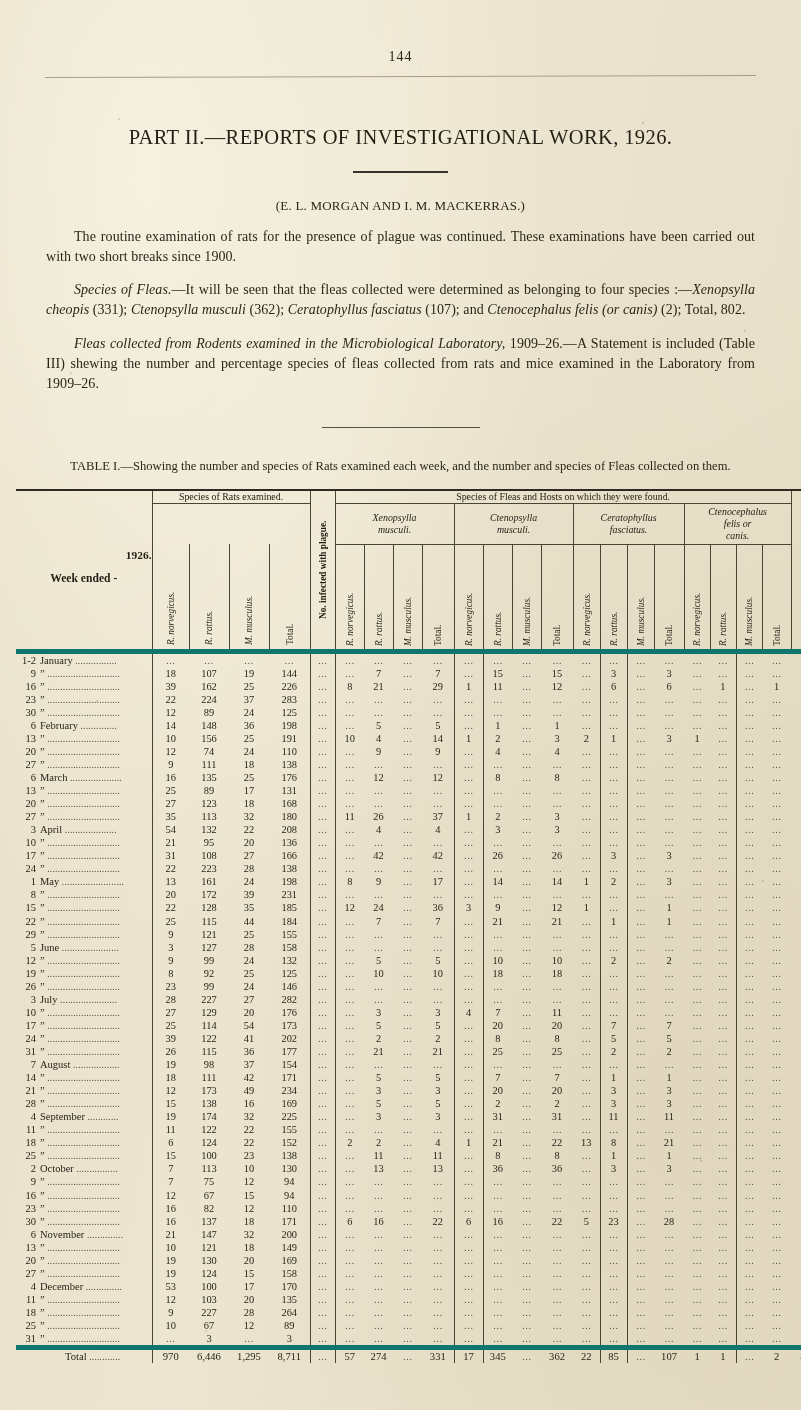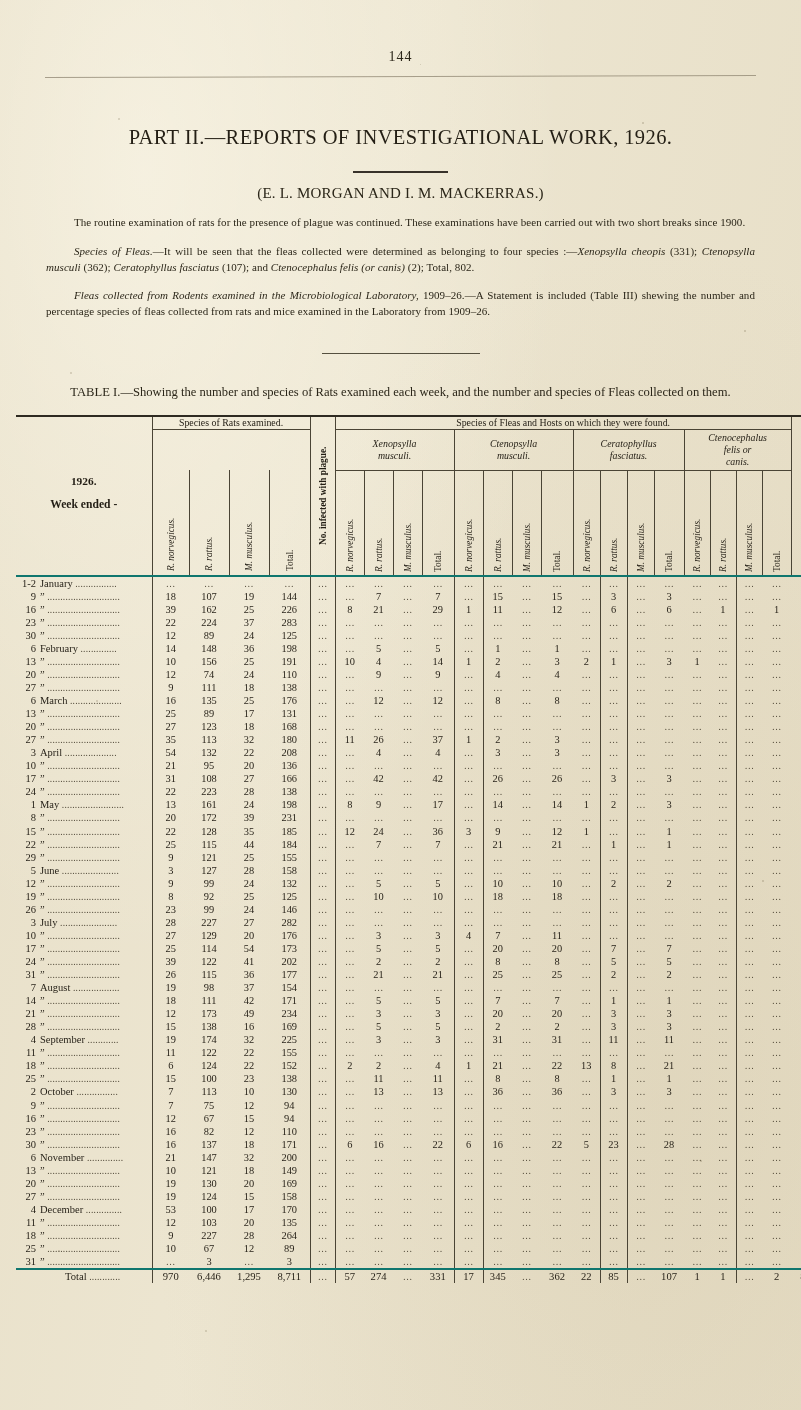--- a/index.html
+++ b/index.html
@@ -68,31 +68,31 @@
   .section-title {
     text-align: center;
     font-size: 13.4px;
     letter-spacing: 0.25px;
     margin-top: 25px;
     color: #241f15;
     white-space: nowrap;
   }
   .byline {
     text-align: center;
-    font-size: 15px;
-    margin-top: 12px;
+    font-size: 13px;
+    margin-top: 25px;
     letter-spacing: 0.2px;
   }
   .sc { font-variant: small-caps; }
 
   .body-block {
     margin: 0 46px;
   }
   p.para {
-    font-size: 11px;
+    font-size: 14px;
     line-height: 1.44;
     text-align: justify;
     text-indent: 28px;
     margin: 13px 0 0 0;
     letter-spacing: 0.06px;
   }
   .it { font-style: italic; }
 
   .mid-rule {
     width: 158px;
@@ -118,21 +118,21 @@
     width: 769px;
     table-layout: fixed;
     font-family: "Liberation Serif", serif;
   }
   table.maintbl td, table.maintbl th {
     padding: 0;
     font-weight: normal;
     vertical-align: middle;
   }
   .hrule-thick { border-top: 2.1px solid #2e2a21; }
-  .hrule-thin  { border-top: 2px solid #0f766e; }
+  .hrule-thin  { border-top: 5px solid #0f766e; }
   .vl { border-left: 1px solid #4a4435; }
 
   thead th {
     font-size: 9.6px;
     text-align: center;
     color: #221d14;
   }
   .grp-title {
     font-size: 9.9px;
     line-height: 1.2;
@@ -162,21 +162,21 @@
   .vert span.roman { font-style: normal; }
   .vert span.bold { font-weight: bold; font-style: normal; }
 
   .corner {
     text-align: center;
     font-size: 11.6px;
     line-height: 2.0;
     font-weight: bold;
     padding-bottom: 6px;
   }
-  .corner .yr { font-weight: bold; font-size: 11.4px; }
+  .corner .yr { font-weight: bold; font-size: 11.4px; text-align: right; }
 
   tbody td {
     font-size: 10.4px;
     text-align: center;
     height: 13.05px;
     line-height: 13.05px;
     color: #241f16;
     white-space: nowrap;
   }
   td.wk {

